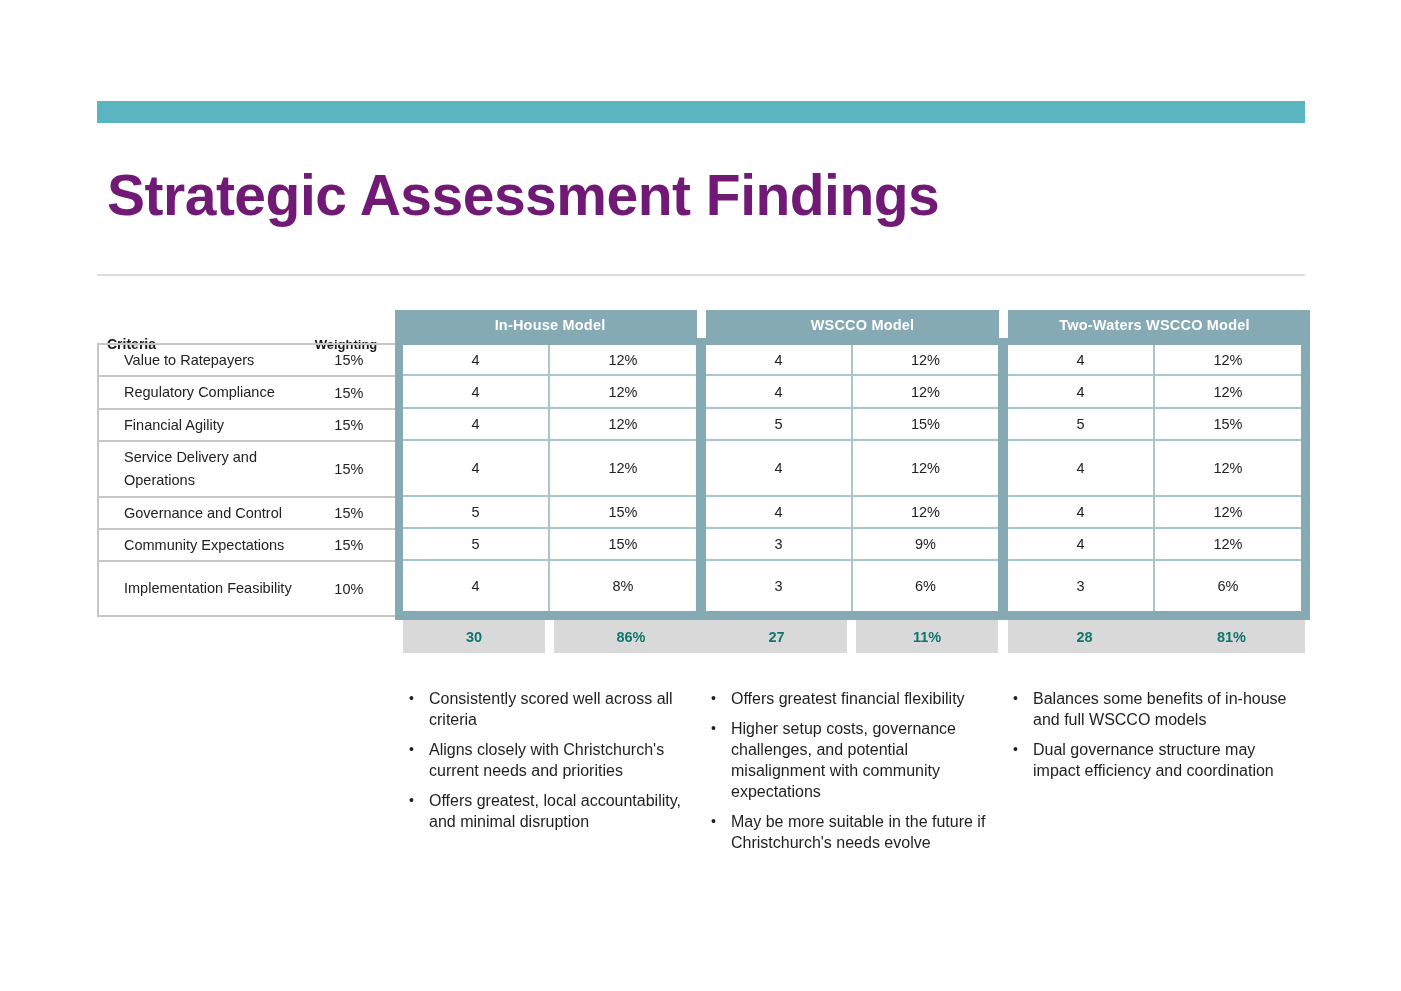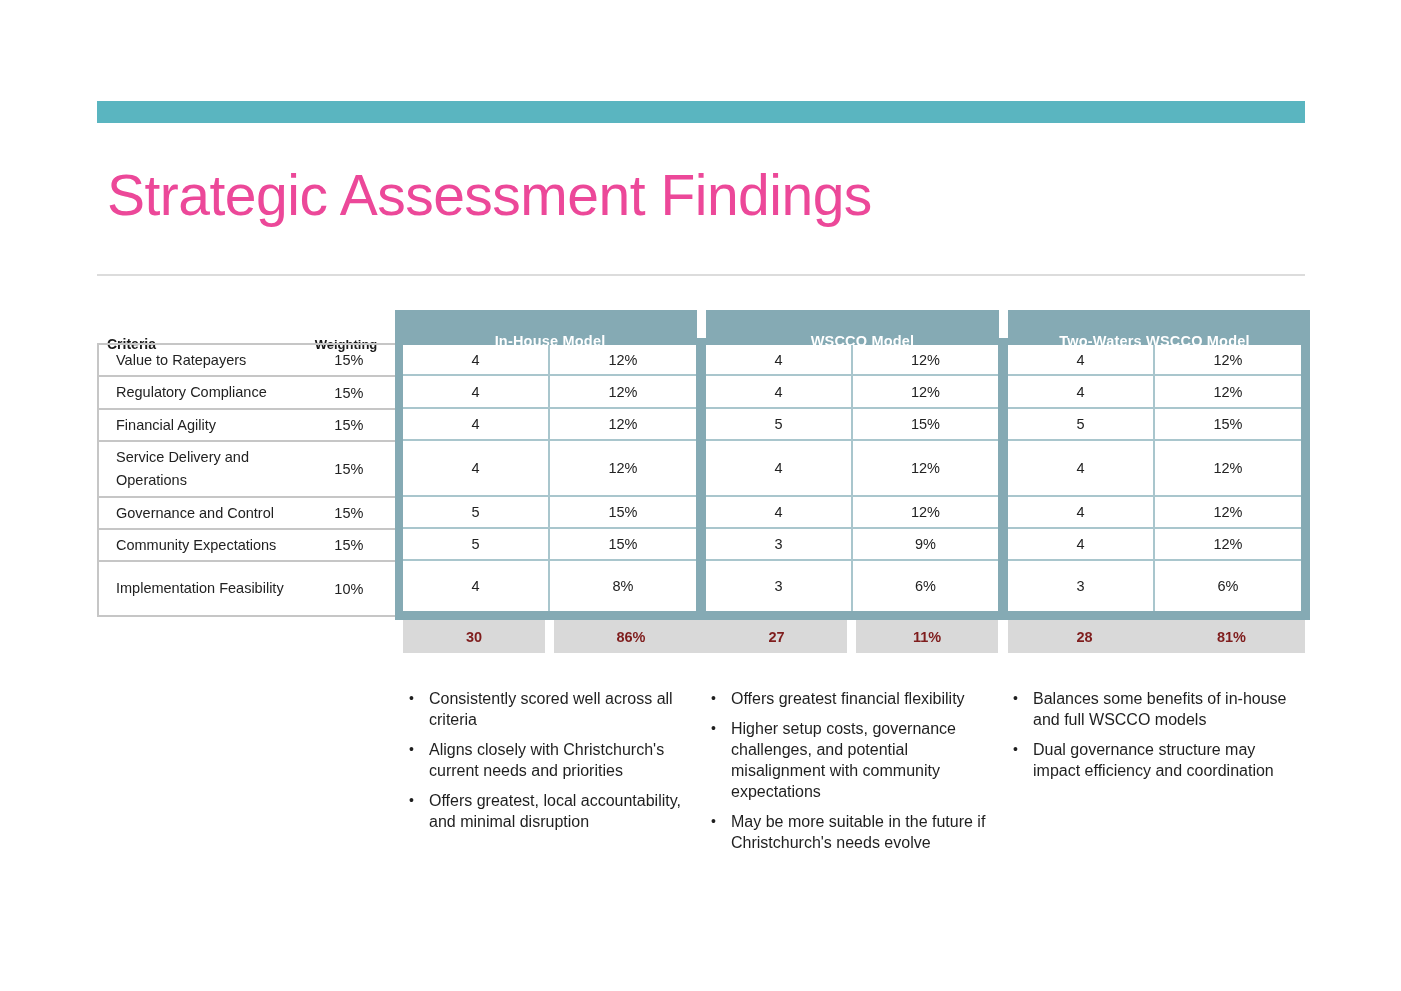--- a/index.html
+++ b/index.html
@@ -1,43 +1,43 @@
 <!DOCTYPE html>
 <html><head>
   <meta charset="utf-8">
   <style>
     * { box-sizing: border-box; margin: 0; padding: 0; }
     html, body { width: 1401px; height: 991px; background: #ffffff; overflow: hidden; }
     body { position: relative; font-family: "Liberation Sans", "DejaVu Sans", sans-serif; color: #1a1a1a; }
 
     .accent-bar { position: absolute; left: 97px; top: 101px; width: 1208px; height: 22px; background: #5ab5c0; }
-    .title { position: absolute; left: 107px; top: 164px; font-size: 57px; font-weight: 400; letter-spacing: -0.5px; color: #ec4899; line-height: 1.1; white-space: nowrap; }
+    .title { position: absolute; left: 107px; top: 164px; font-size: 57px; font-weight: 700; letter-spacing: -0.5px; color: #701a75; line-height: 1.1; white-space: nowrap; }
     .divider { position: absolute; left: 97px; top: 274px; width: 1208px; height: 2px; background: #dcdcdc; }
 
     
     .crit-head { position: absolute; top: 330px; height: 28px; font-size: 14px; font-weight: 700; display: flex; align-items: center; }
     .crit-head.c1 { left: 107px; }
     .crit-head.c2 { left: 300px; width: 92px; justify-content: center; font-size: 13px; }
     .crit-table { position: absolute; left: 97px; top: 343px; width: 298px; border-left: 2px solid #c6c6c6; border-top: 2px solid #c6c6c6; }
     .crit-row { display: flex; border-bottom: 2px solid #c6c6c6; align-items: center; }
-    .crit-name { width: 205px; padding-left: 17px; font-size: 14.5px; line-height: 23px; color: #222; }
+    .crit-name { width: 205px; padding-left: 25px; font-size: 14.5px; line-height: 23px; color: #222; }
     .crit-weight { width: 93px; text-align: center; font-size: 14.5px; color: #222; }
 
     
     .model-frame { position: absolute; left: 395px; top: 310px; width: 915px; height: 310px; background: #85aab4; }
-    .model-header { position: absolute; top: 310px; height: 29px; color: #ffffff; font-weight: 700; font-size: 14.5px; display: flex; align-items: center; justify-content: center; letter-spacing: 0.2px; margin-top: 16px; }
+    .model-header { position: absolute; top: 310px; height: 29px; color: #ffffff; font-weight: 700; font-size: 14.5px; display: flex; align-items: center; justify-content: center; letter-spacing: 0.2px; }
     .gap-notch { position: absolute; top: 310px; width: 9px; height: 28px; background: #ffffff; }
     .model-body { position: absolute; top: 345px; height: 266px; background: #ffffff; }
     .model-row { display: flex; border-bottom: 2px solid #a9c6cd; }
     .model-row:last-child { border-bottom: none; }
     .mcell { display: flex; align-items: center; justify-content: center; font-size: 14.5px; color: #222; }
     .mcell.score { width: 147px; border-right: 2px solid #a9c6cd; }
     .mcell.pct { flex: 1; }
 
-    .total-cell { position: absolute; top: 620px; height: 33px; background: #d9d9d9; font-weight: 700; font-size: 14.5px; display: flex; align-items: center; justify-content: center; color: #7f1d1d; text-align: center; }
+    .total-cell { position: absolute; top: 620px; height: 33px; background: #d9d9d9; font-weight: 700; font-size: 14.5px; display: flex; align-items: center; justify-content: center; color: #0f766e; text-align: center; }
 
     .notes { position: absolute; top: 688px; width: 285px; }
     .notes ul { list-style: none; }
     .notes li { position: relative; padding-left: 22px; font-size: 16px; line-height: 21px; color: #1f1f1f; margin-bottom: 9px; }
     .notes li .bullet { position: absolute; left: 2px; top: 0; font-size: 14px; }
   </style>
 </head>
 <body>
 
 <div class="accent-bar"></div>

